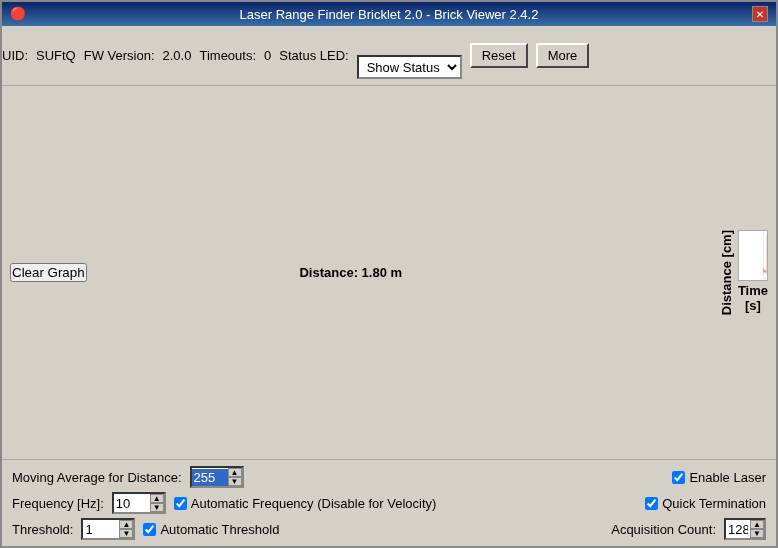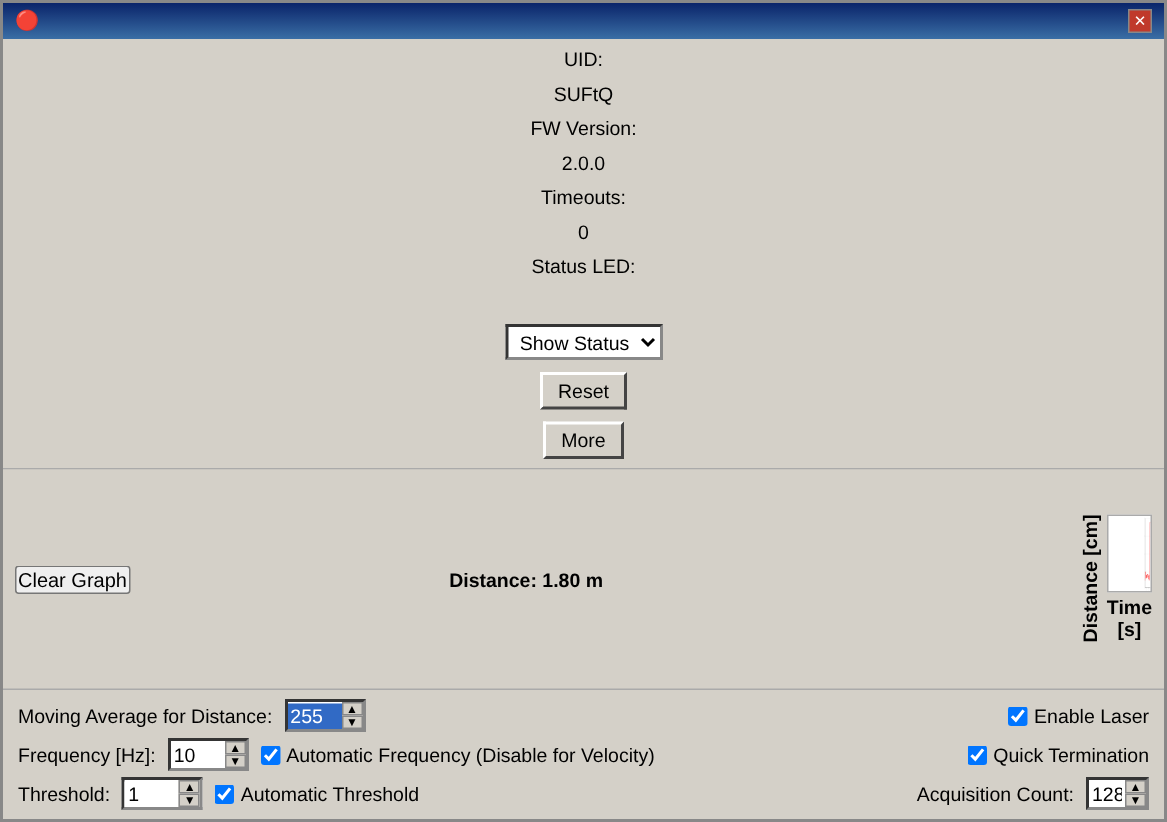--- a/index.html
+++ b/index.html
@@ -51,21 +51,20 @@
       justify-content: center;
     }
     .toolbar {
       display: flex;
       align-items: center;
       padding: 6px 0;
       gap: 8px;
       background: #d4d0c8;
       border-bottom: 1px solid #aaa;
       flex-wrap: wrap;
-      flex-direction: column;
     }
     .toolbar-label {
       font-size: 13px;
     }
     .toolbar button {
       background: #d4d0c8;
       border: 2px solid #888;
       border-top-color: #fff;
       border-left-color: #fff;
       border-bottom-color: #444;
@@ -203,20 +202,21 @@
       font-family: Arial, sans-serif;
     }
   </style>
 </head>
 <body>
 
 <div class="window">
 
   <div class="title-bar">
     <span class="title-bar-icon">🔴</span>
+    <span class="title-bar-text">Laser Range Finder Bricklet 2.0 - Brick Viewer 2.4.2</span>
     <div class="title-bar-close">✕</div>
   </div>
 
   <div class="toolbar">
     <span class="toolbar-label">UID:</span>
     <span class="toolbar-label">SUFtQ</span>
     <span class="toolbar-label">FW Version:</span>
     <span class="toolbar-label">2.0.0</span>
     <span class="toolbar-label">Timeouts:</span>
     <span class="toolbar-label">0</span>

